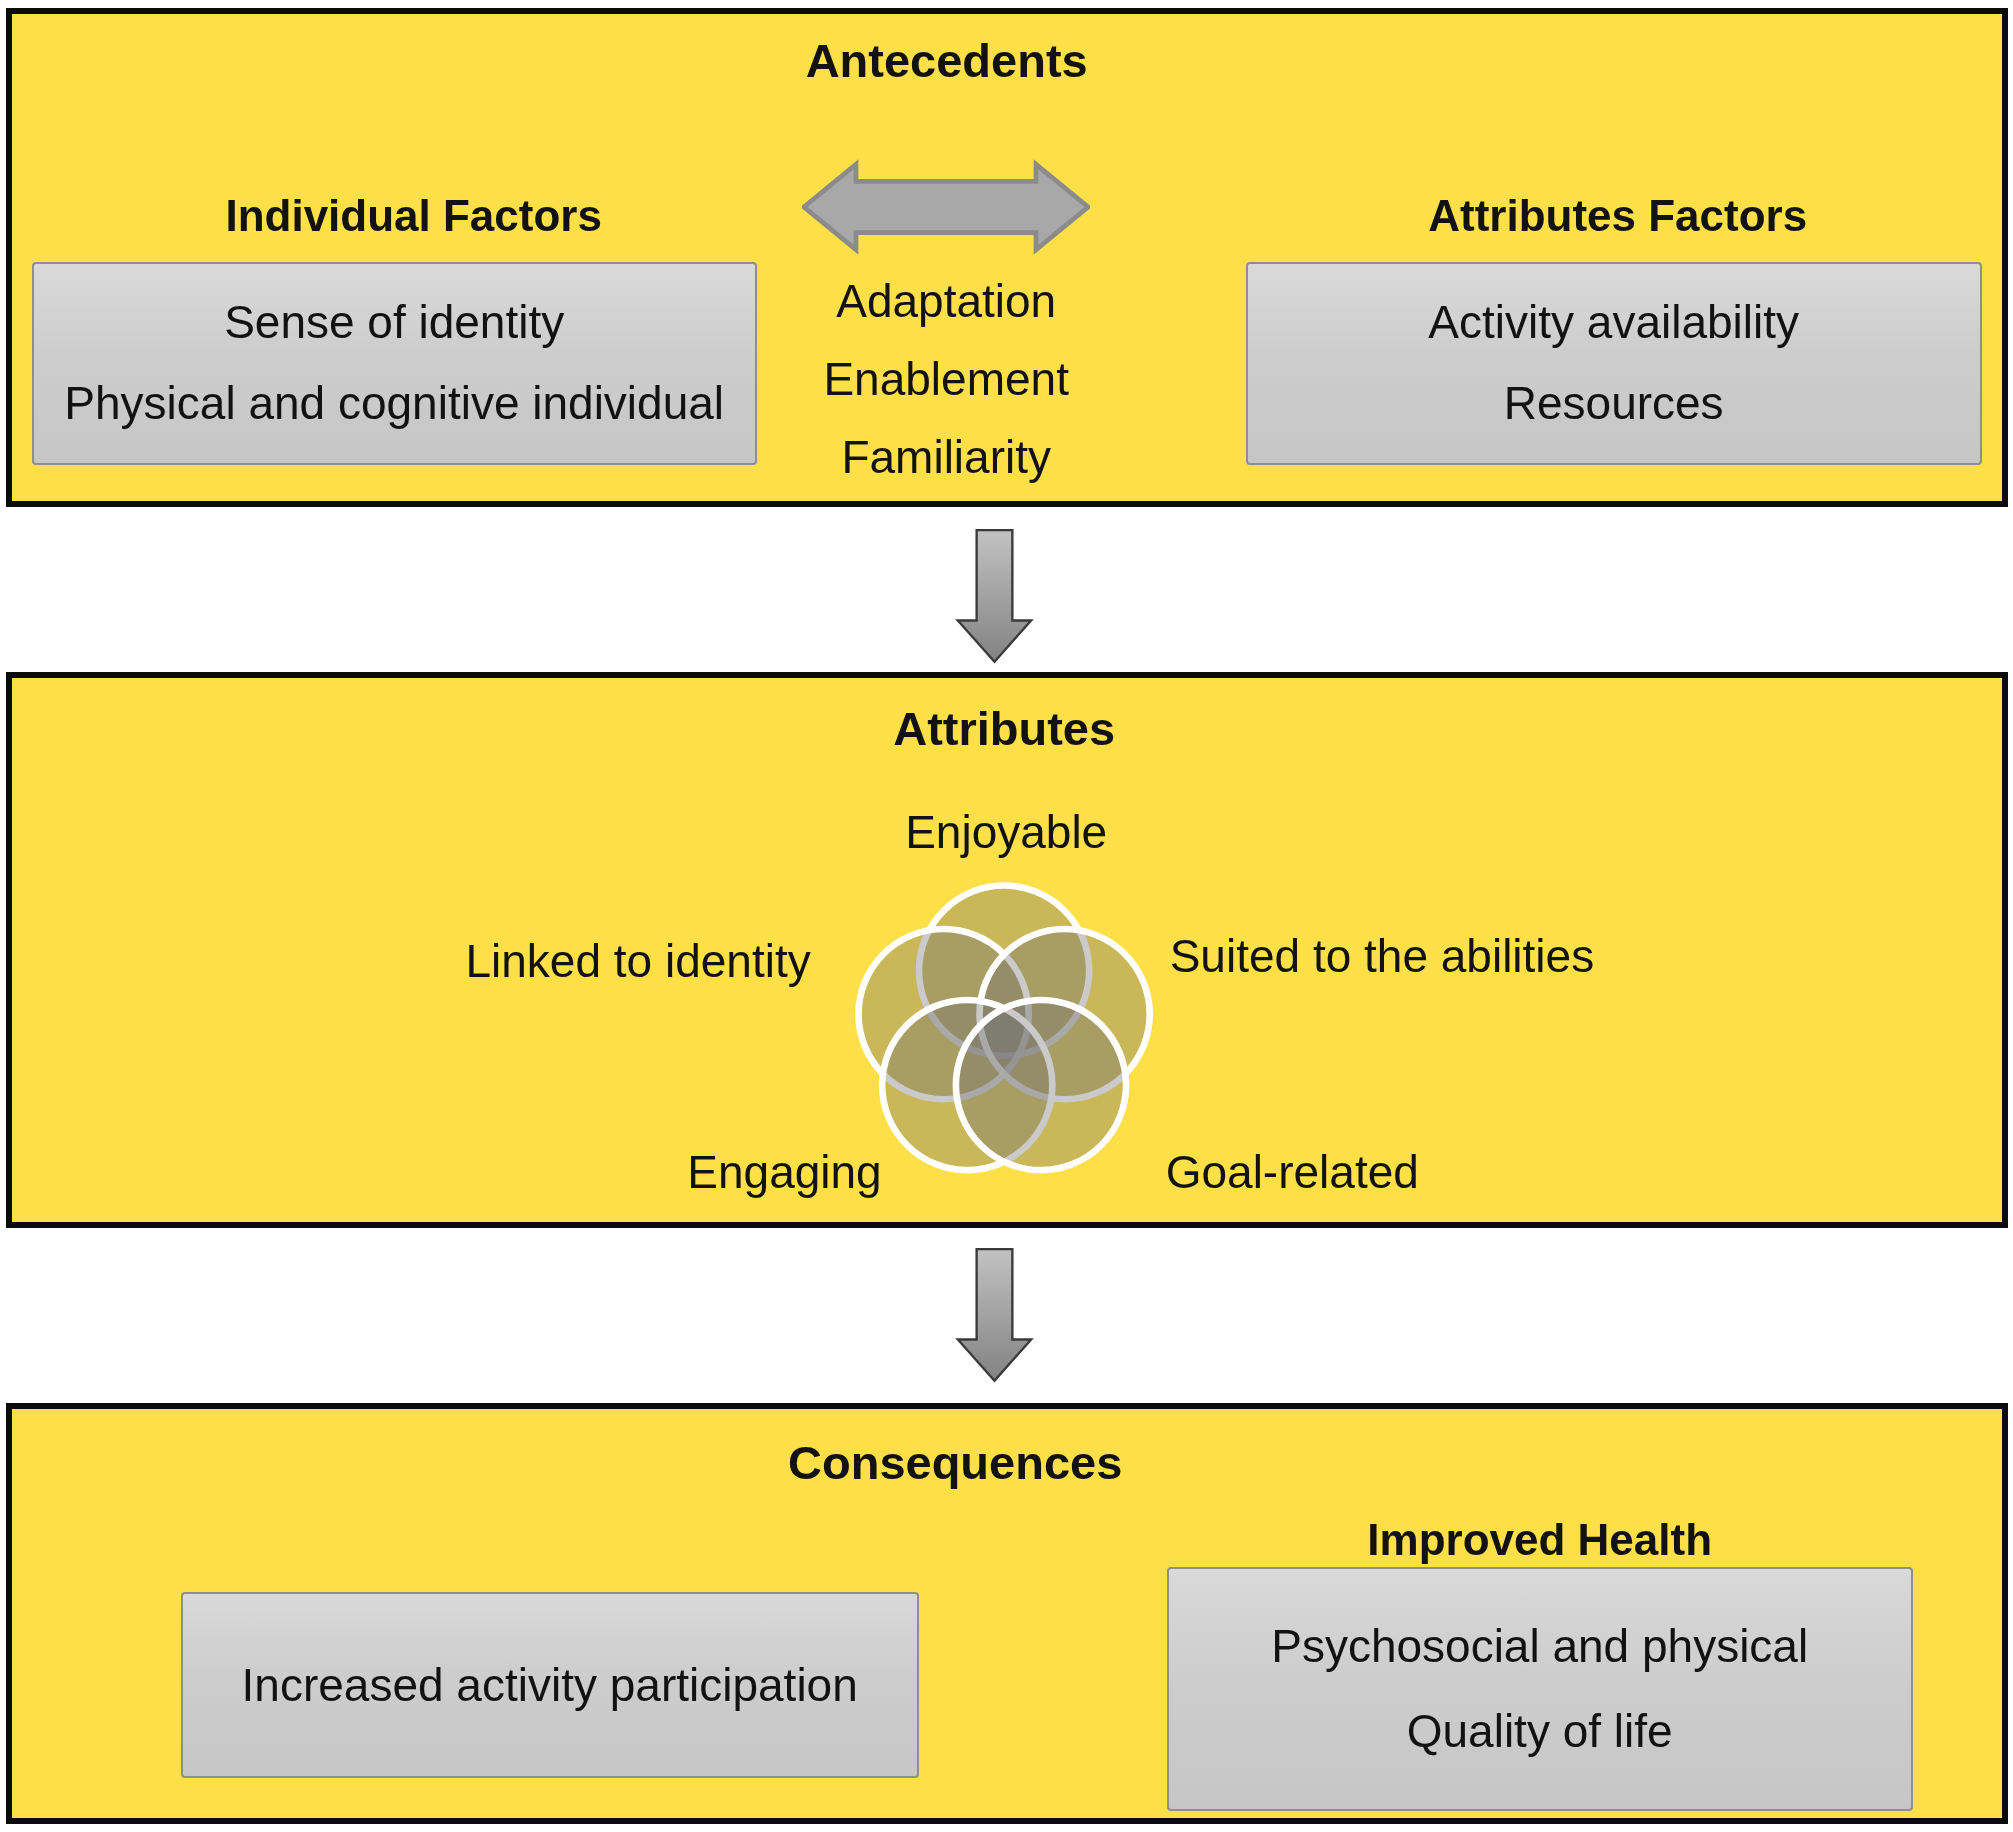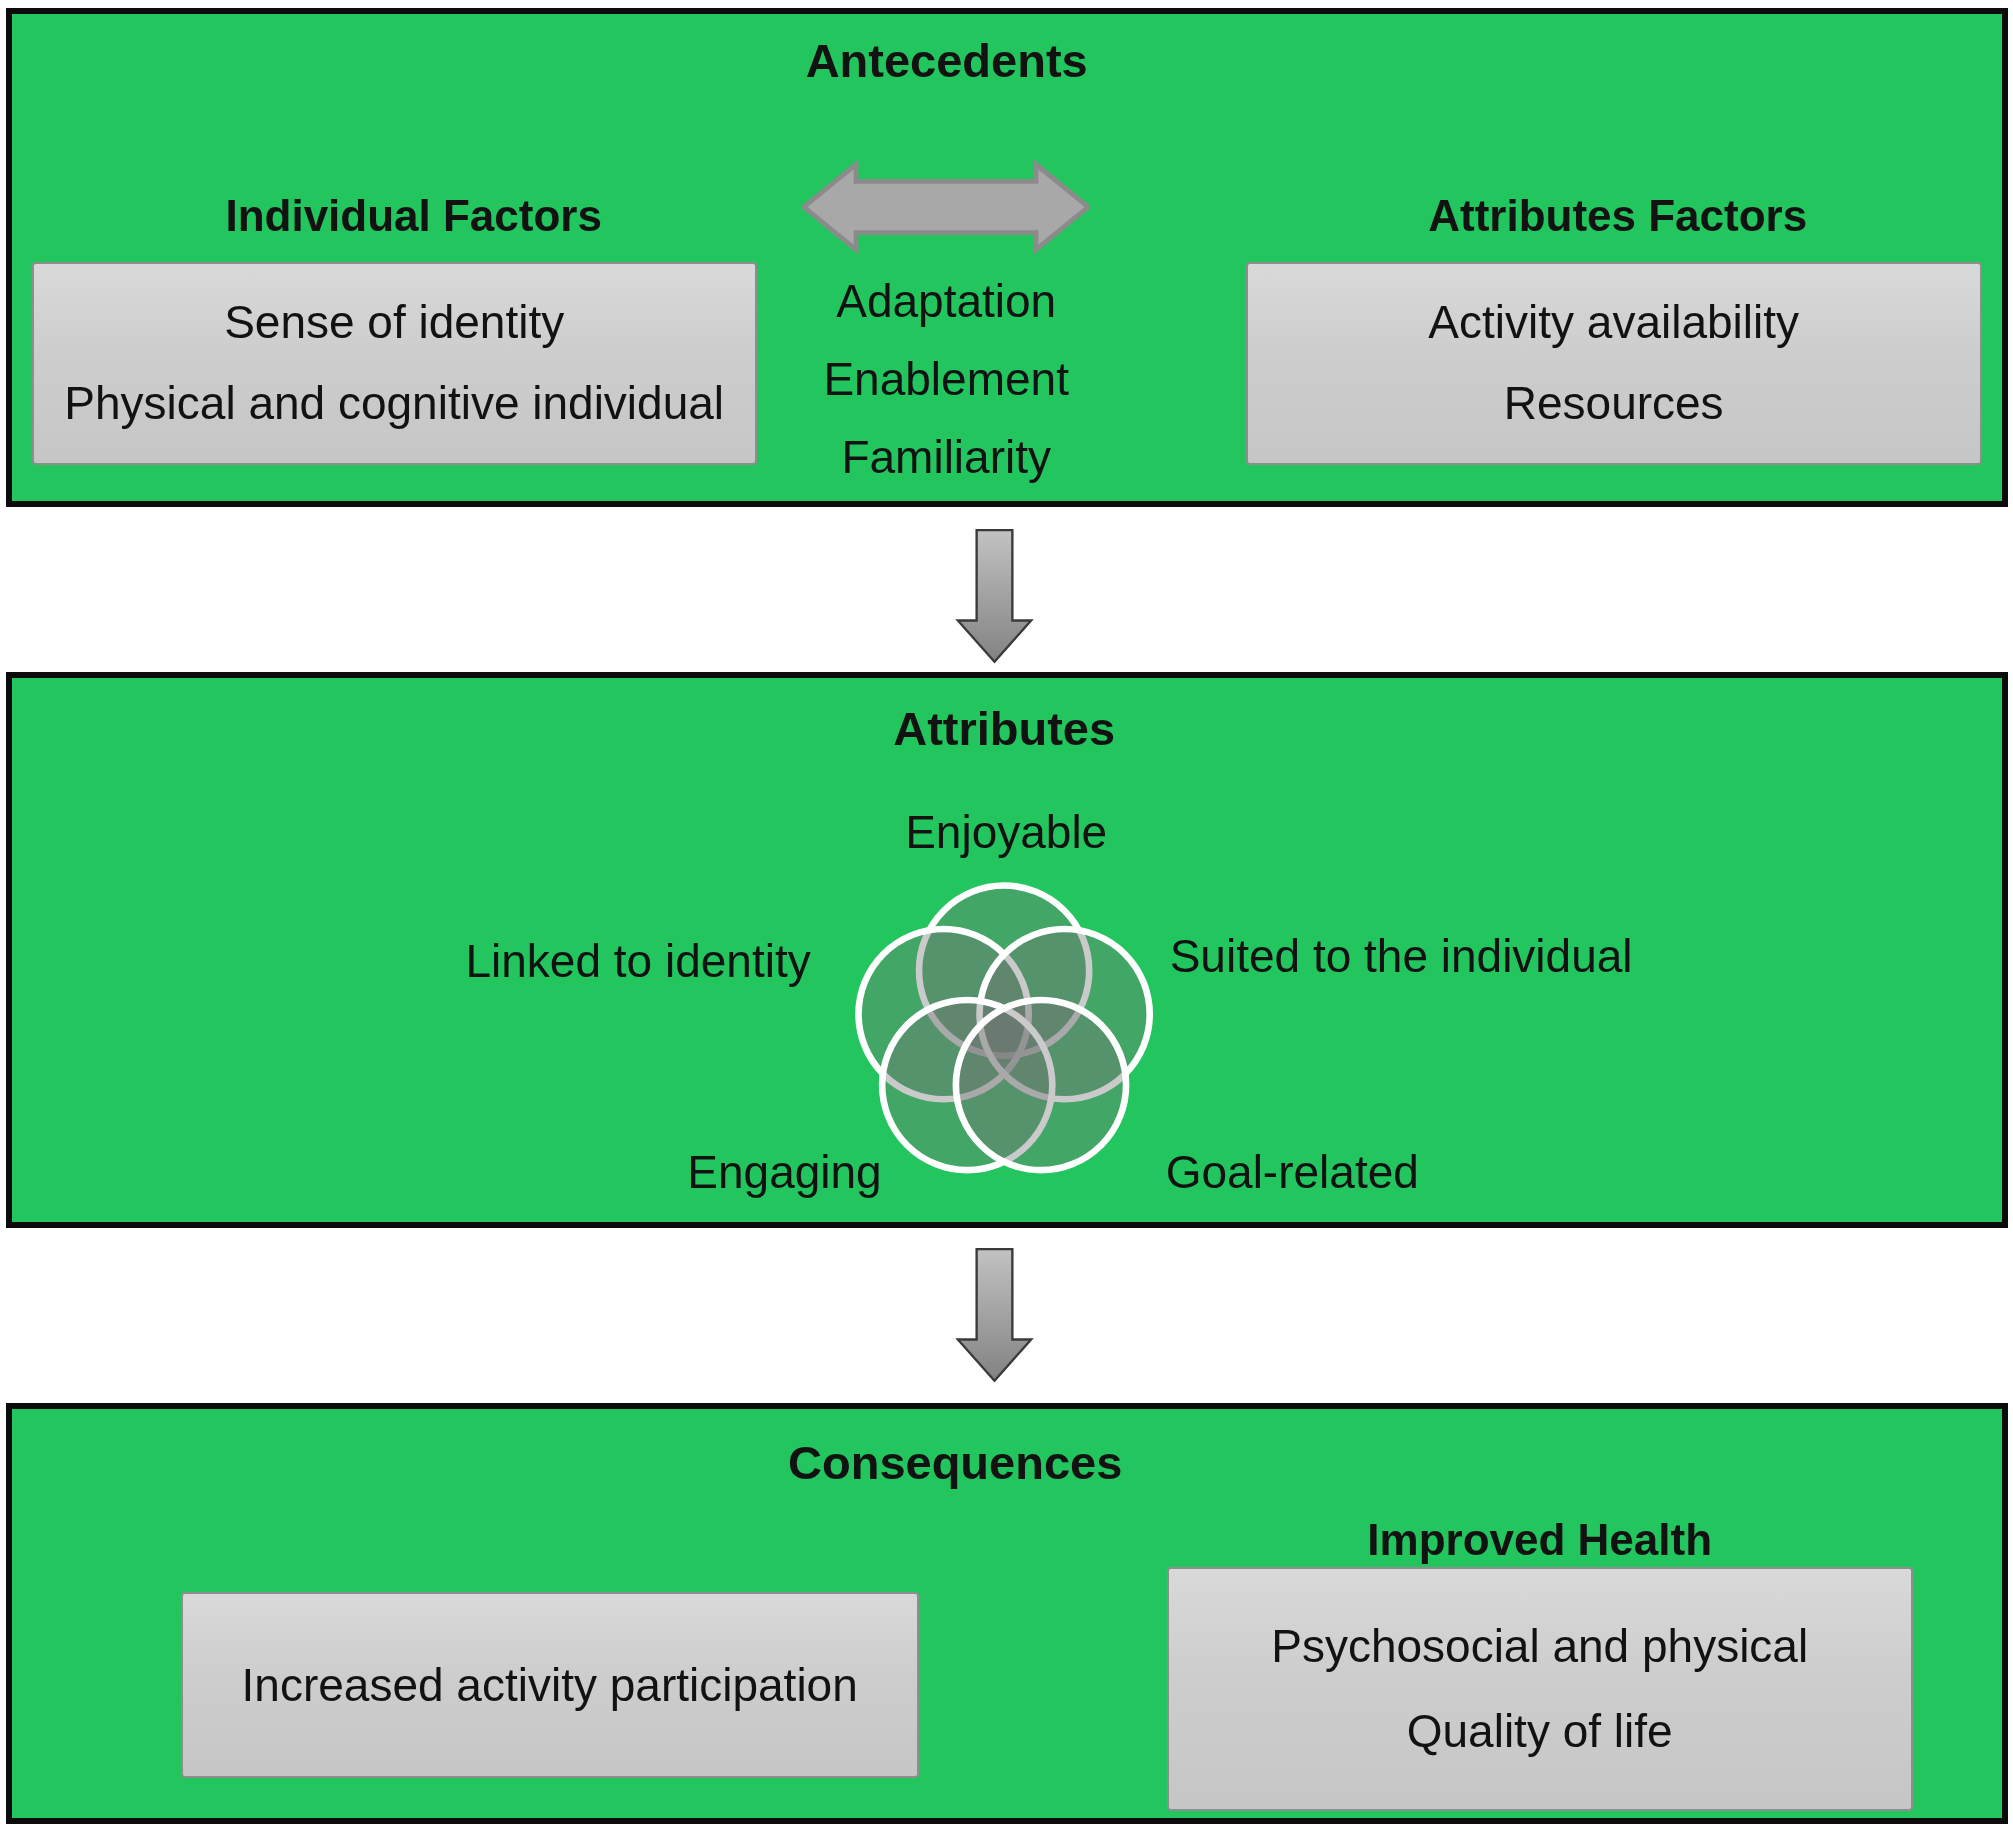--- a/index.html
+++ b/index.html
@@ -1,20 +1,20 @@
 <!DOCTYPE html>
 <html style="font-size:15px"><head>
 <meta charset="utf-8">
 <style>
   html,body{margin:0;padding:0;background:#ffffff;}
   .fig{
     position:relative;width:2014px;height:1832px;background:#ffffff;
     font-family:"Liberation Sans",sans-serif;color:#121212;overflow:hidden;
   }
-  .panel{position:absolute;left:5.7px;width:2002px;border:6.6px solid #0b0b0b;background:#22c55e;box-sizing:border-box;}
+  .panel{position:absolute;left:5.7px;width:2002px;border:6.6px solid #0b0b0b;background:#fde047;box-sizing:border-box;}
   #p1{top:7.6px;height:499px;}
   #p2{top:672px;height:556px;}
   #p3{top:1403px;height:421px;}
 
   .abs{position:absolute;}
   .ctr{text-align:center;}
   .title{font-size:47px;font-weight:700;line-height:53px;white-space:nowrap;}
   .heading{font-size:44px;font-weight:700;line-height:47px;white-space:nowrap;text-align:center;}
   .body-t{font-size:46px;line-height:53px;white-space:nowrap;}
 
@@ -105,21 +105,21 @@
 
     <svg class="abs venn" width="312" height="312" viewBox="0 0 330 330" aria-hidden="true">
       <circle cx="163" cy="98" r="90" fill="rgba(115,115,115,0.38)" stroke="#ffffff" stroke-width="7"></circle>
       <circle cx="99" cy="144" r="90" fill="rgba(115,115,115,0.38)" stroke="#ffffff" stroke-width="7"></circle>
       <circle cx="227" cy="144" r="90" fill="rgba(115,115,115,0.38)" stroke="#ffffff" stroke-width="7"></circle>
       <circle cx="124" cy="219" r="90" fill="rgba(115,115,115,0.38)" stroke="#ffffff" stroke-width="7"></circle>
       <circle cx="202" cy="219" r="90" fill="rgba(115,115,115,0.38)" stroke="#ffffff" stroke-width="7"></circle>
     </svg>
 
     <div class="abs lbl lbl-left">Linked to identity</div>
-    <div class="abs lbl lbl-right">Suited to the individual</div>
+    <div class="abs lbl lbl-right">Suited to the abilities</div>
     <div class="abs lbl lbl-bl">Engaging</div>
     <div class="abs lbl lbl-br">Goal-related</div>
   </section>
 
   <svg class="down a2" width="79" height="136" viewBox="0 0 84 144" aria-hidden="true">
     <defs>
       <linearGradient id="g-down2" x1="0" y1="0" x2="0" y2="1">
         <stop offset="0" stop-color="#c2c2c2"></stop>
           <stop offset="1" stop-color="#828282"></stop>
       </linearGradient>

